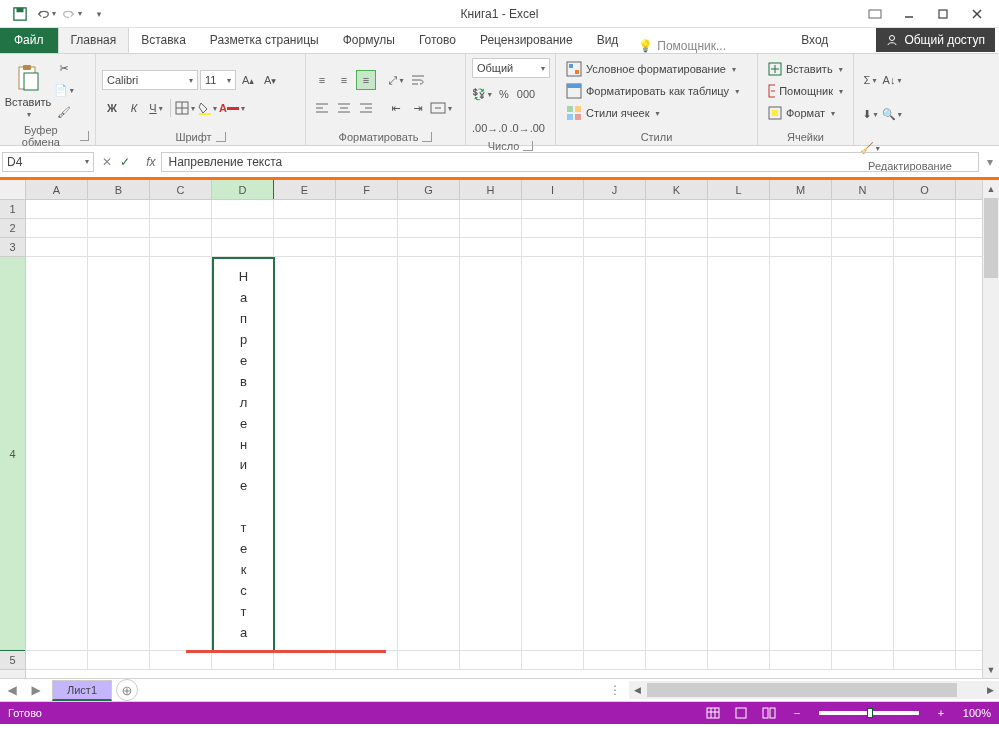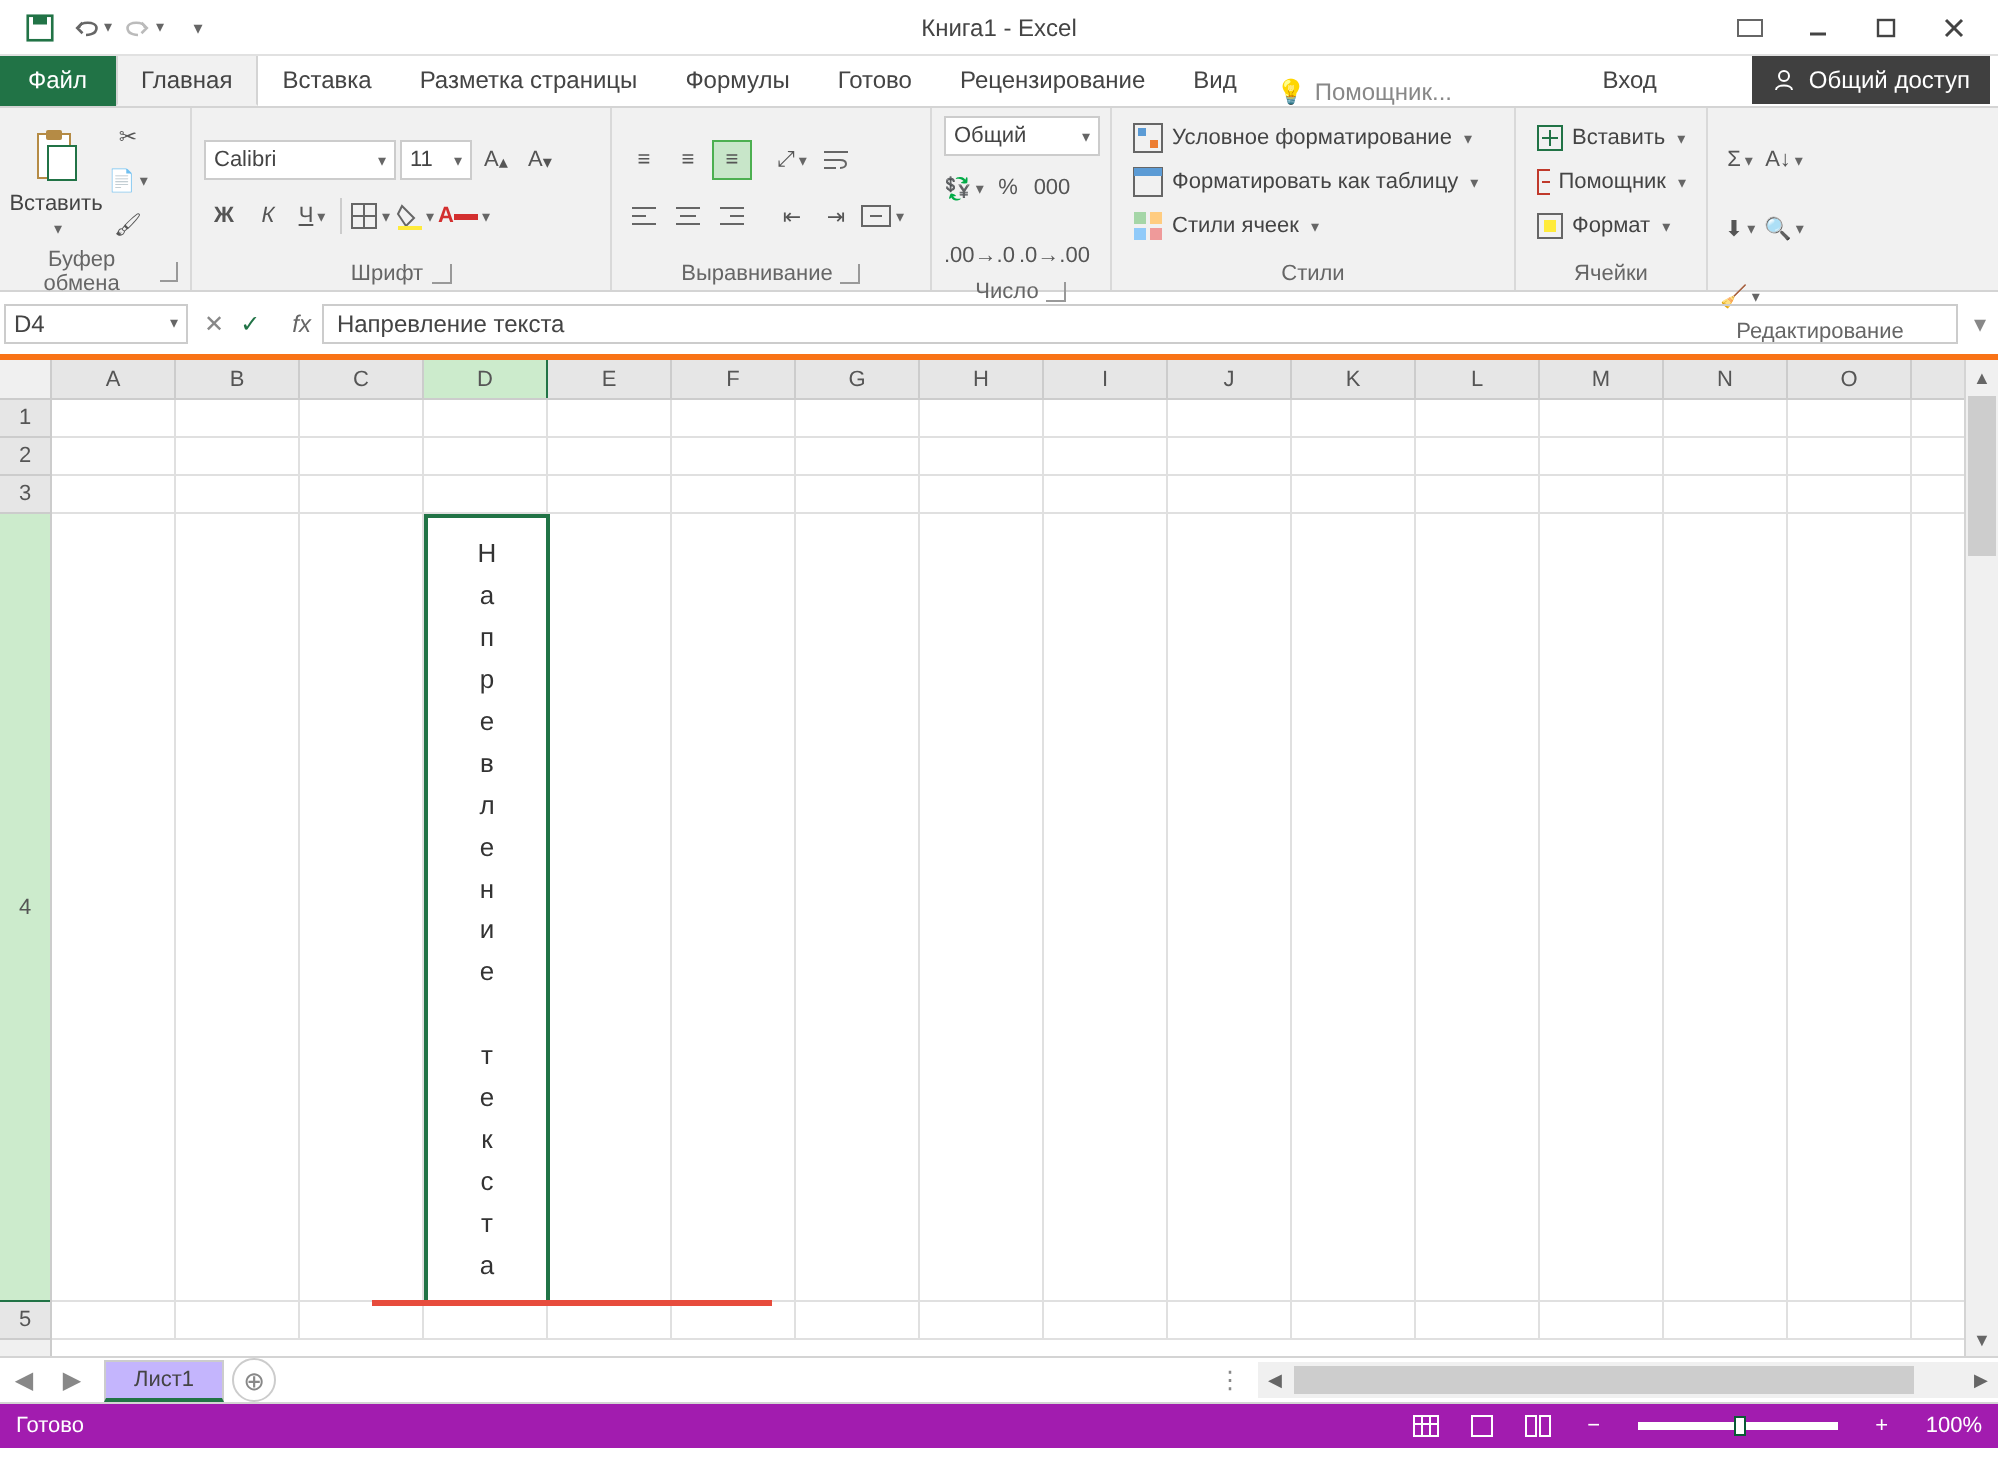--- a/index.html
+++ b/index.html
@@ -287,21 +287,21 @@
         <div class="smbtn">
             <svg width="16" height="12">
               <rect x="1" y="1" width="14" height="10" fill="none" stroke="#666"></rect>
               <line x1="5" y1="6" x2="11" y2="6" stroke="#666"></line>
             </svg>
             <span class="drop">▾</span>
           </div>
       </div>
     </div>
     <div class="group-label">
-        <span>Выравнивание</span>
+        <span>Форматировать</span>
         <span class="launcher"></span>
       </div>
   </div>
 
   <div class="group" style="width:90px">
     <div class="group-body col">
       <div class="sel-box" style="width:78px">
           <span>Общий</span>
           <span class="drop" style="margin-left:auto">▾</span>
         </div>

